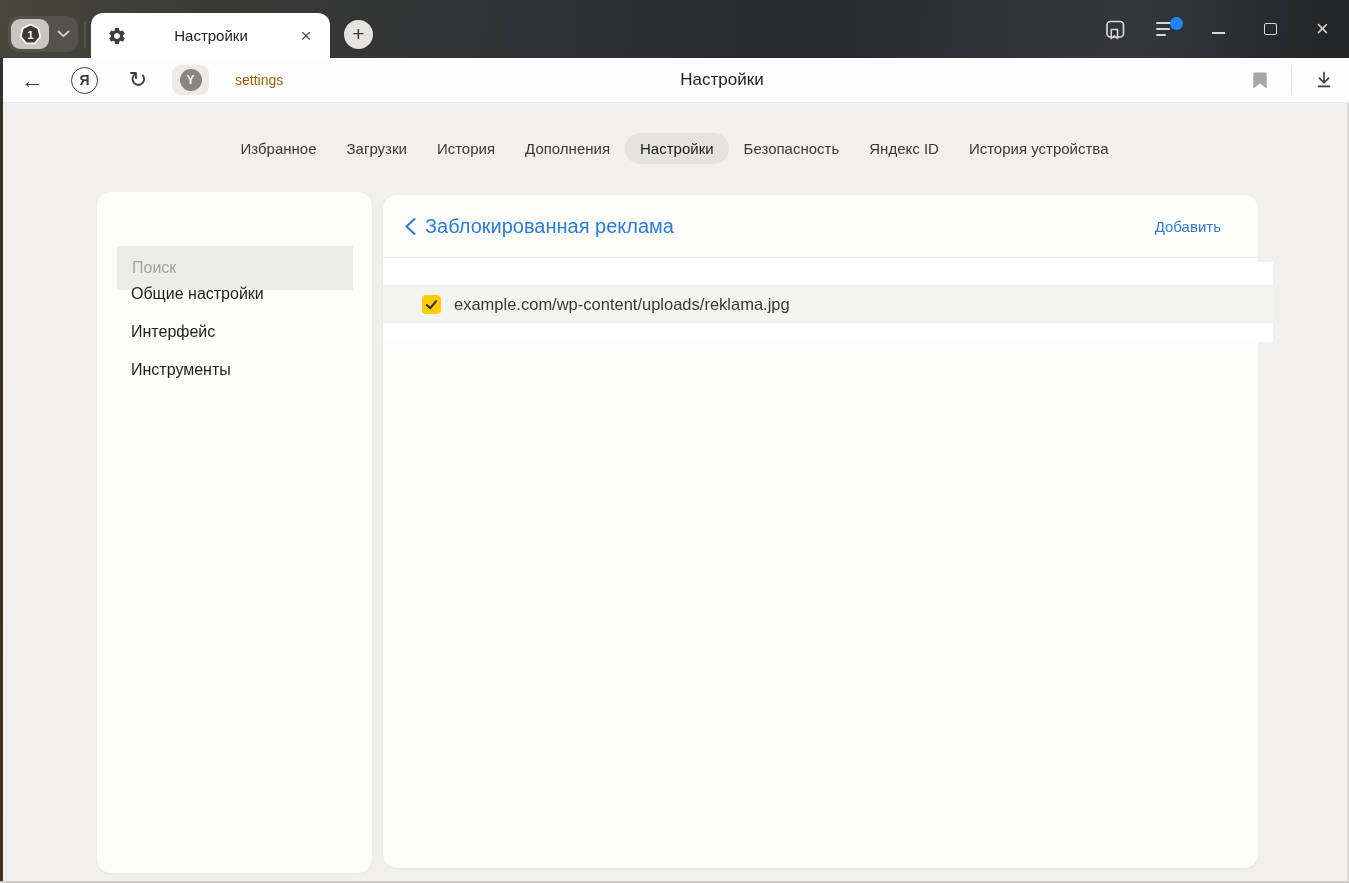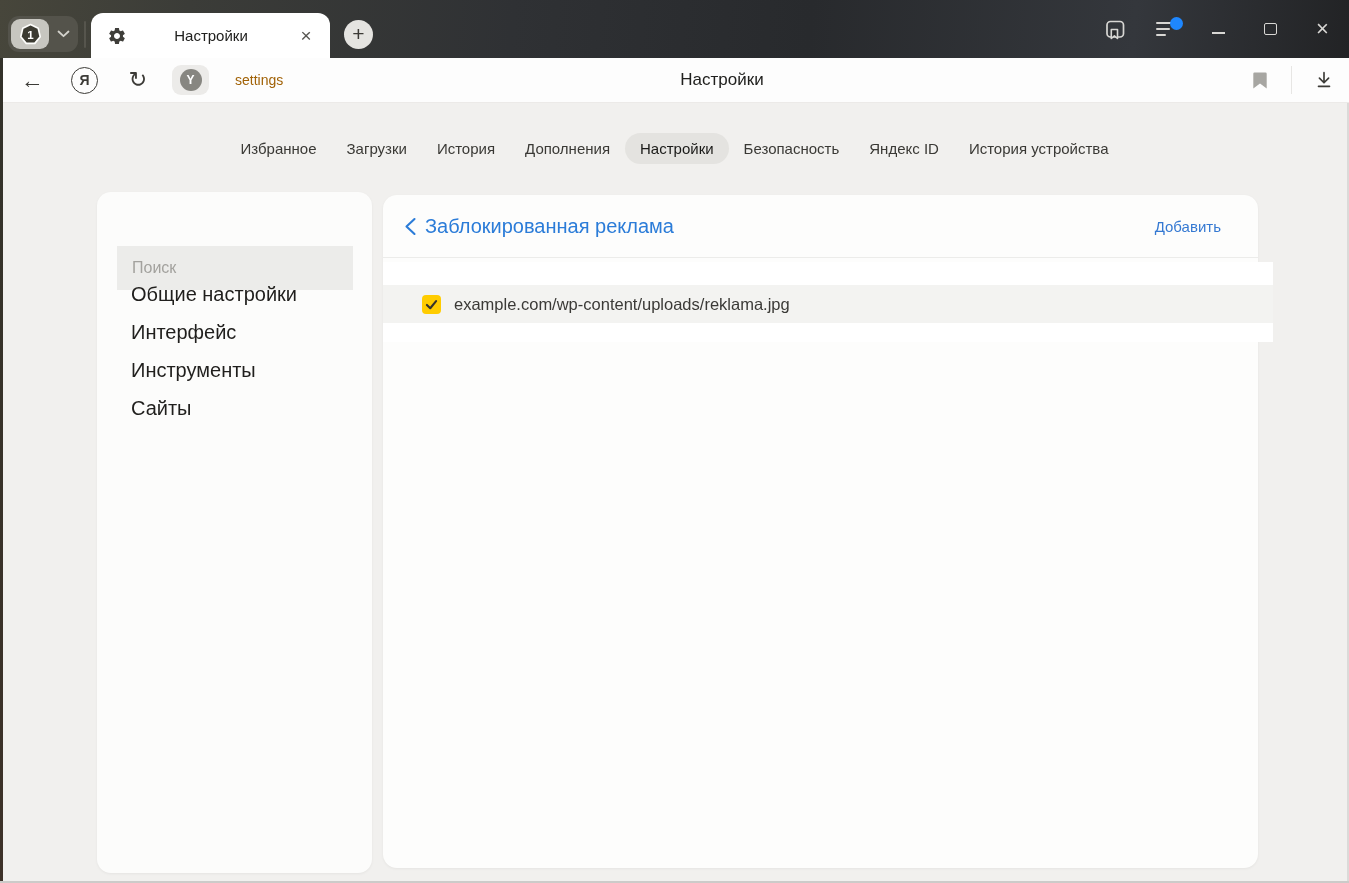--- a/index.html
+++ b/index.html
@@ -64,21 +64,21 @@
   .nav-item.active { background:#e4e3e0; color:#1a1a18; }
 
   
   .sidebar-card { position:absolute; left:97px; top:192px; width:275px; height:681px; background:#fcfcfb;
     border-radius:14px; box-shadow:0 1px 3px rgba(0,0,0,0.05); }
   .search-input { position:absolute; left:20px; top:14px; width:236px; height:44px; background:#ececea;
     border:none; outline:none; border-radius:0; padding:0 15px; font-size:16px; color:#23231f;
     font-family:"Liberation Sans","DejaVu Sans",sans-serif;margin-top:40px; }
   .search-input::placeholder { color:#a3a29e; opacity:1; }
   .sidebar-list { position:absolute; top:83px; left:0; right:0; }
-  .sidebar-item { height:38px; display:flex; align-items:center; padding-left:34px; font-size:20px;
+  .sidebar-item { height:38px; display:flex; align-items:center; padding-left:34px; font-size:16px;
     color:#201f1d; cursor:pointer; }
 
   
   .main-card { position:absolute; left:383px; top:195px; width:875px; height:673px; background:#fdfdfc;
     border-radius:14px; box-shadow:0 1px 3px rgba(0,0,0,0.05); }
   .main-header { height:63px; display:flex; align-items:center; padding:0 37px 0 21px; border-bottom:1px solid #ececea; }
   .heading-back { display:flex; align-items:center; cursor:pointer; margin-right:8px; }
   .heading { color:#2b7cd8; font-size:20px; }
   .add-link { margin-left:auto; color:#3579d2; font-size:15px; cursor:pointer;text-align:center; }
 
@@ -185,21 +185,20 @@
   <span class="nav-item">Яндекс ID</span>
   <span class="nav-item">История устройства</span>
 </div>
 
 <div class="sidebar-card">
   <input class="search-input" type="text" placeholder="Поиск" style="">
   <div class="sidebar-list">
     <div class="sidebar-item">Общие настройки</div>
     <div class="sidebar-item">Интерфейс</div>
     <div class="sidebar-item">Инструменты</div>
-    <div class="sidebar-item">Сайты</div>
   </div>
 </div>
 
 <div class="main-card">
   <div class="main-header">
     <span class="heading-back">
       <svg width="13" height="19" viewBox="0 0 13 19">
         <polyline points="10.5,2 2.5,9.5 10.5,17" fill="none" stroke="#2b7cd8" stroke-width="2.1" stroke-linecap="round" stroke-linejoin="round"></polyline>
       </svg>
     </span>

